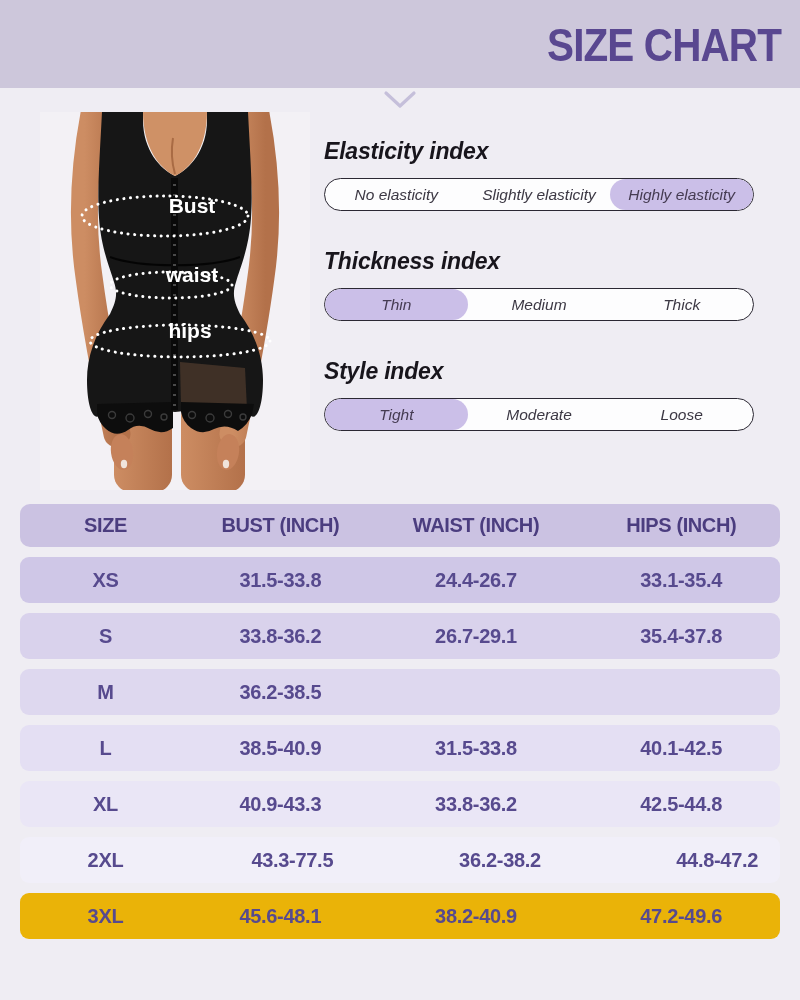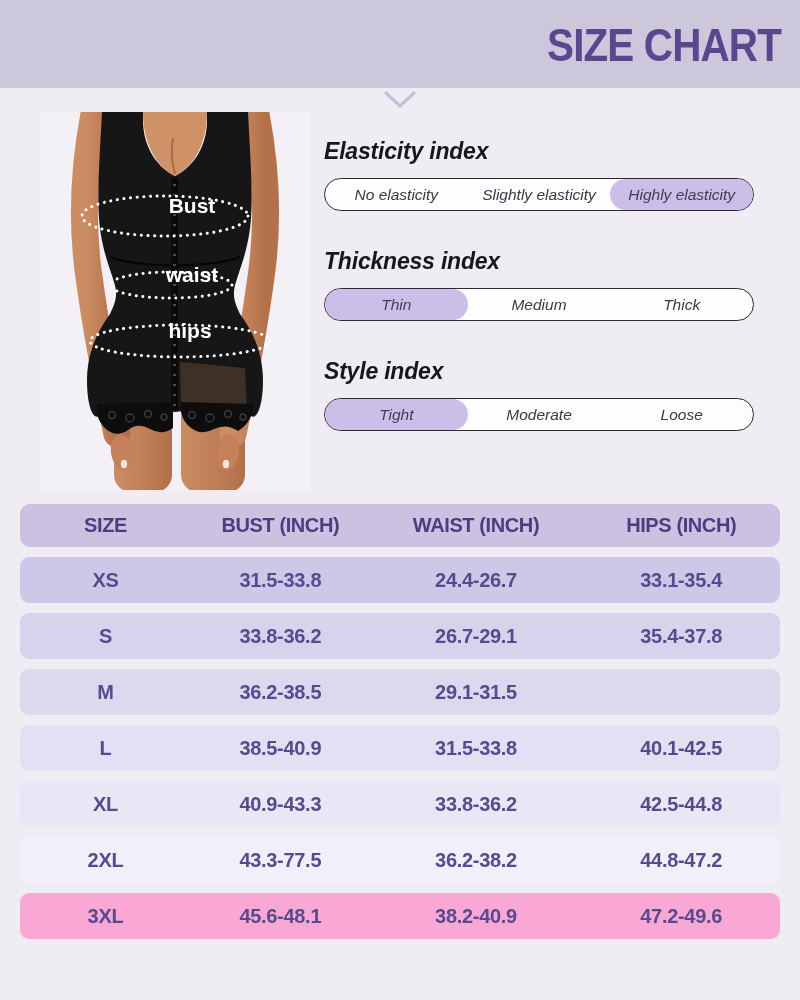--- a/index.html
+++ b/index.html
@@ -185,40 +185,39 @@
       </div>
       <div class="t-row" style="background: rgb(217, 210, 236);">
         <div>S</div>
         <div>33.8-36.2</div>
         <div>26.7-29.1</div>
         <div>35.4-37.8</div>
       </div>
       <div class="t-row" style="background: rgb(222, 216, 239);">
         <div>M</div>
         <div>36.2-38.5</div>
-        <div>29.1-31.5</div>
       </div>
       <div class="t-row" style="background: rgb(228, 223, 243);">
         <div>L</div>
         <div>38.5-40.9</div>
         <div>31.5-33.8</div>
         <div>40.1-42.5</div>
       </div>
       <div class="t-row" style="background: rgb(234, 230, 246);">
         <div>XL</div>
         <div>40.9-43.3</div>
         <div>33.8-36.2</div>
         <div>42.5-44.8</div>
       </div>
-      <div class="t-row" style="background: rgb(241, 239, 249);">
+      <div class="t-row" style="background: rgb(241, 239, 249); gap: 12px;">
         <div>2XL</div>
         <div>43.3-77.5</div>
         <div>36.2-38.2</div>
         <div>44.8-47.2</div>
       </div>
-      <div class="t-row" style="background: #f9a8d4;">
+      <div class="t-row" style="background: #eab308;">
         <div>3XL</div>
         <div>45.6-48.1</div>
         <div>38.2-40.9</div>
         <div>47.2-49.6</div>
       </div>
     </div>
 </div>
 
 </body></html>

